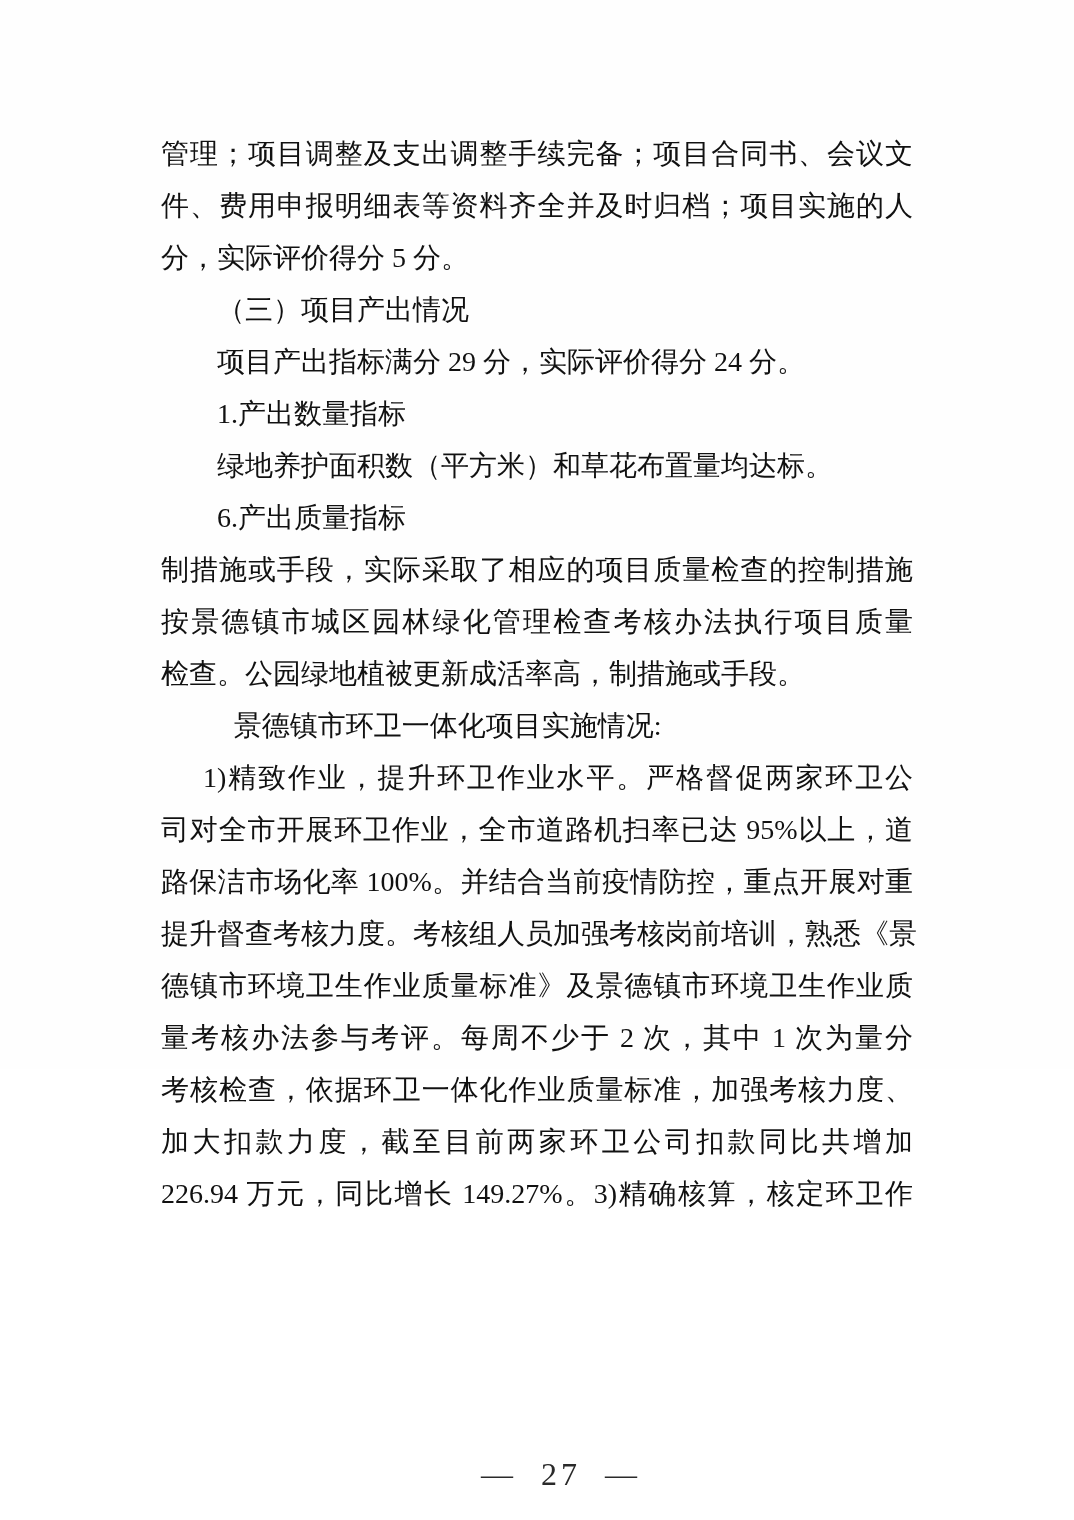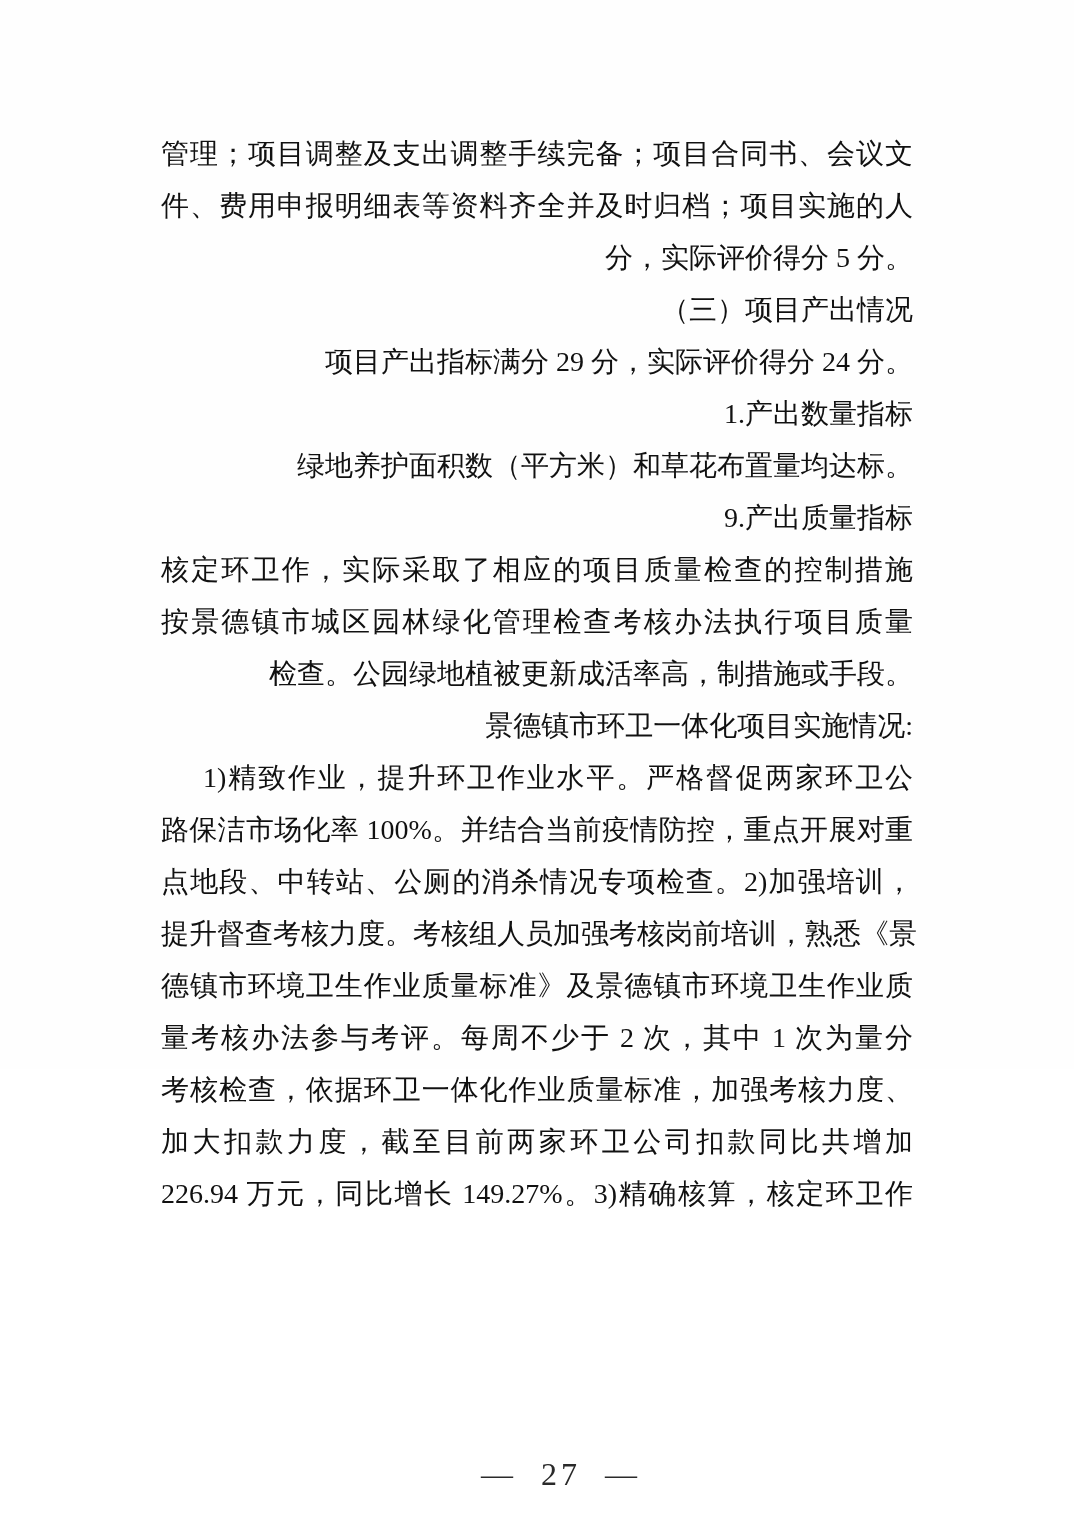--- a/index.html
+++ b/index.html
@@ -23,21 +23,20 @@
     left: 161px;
     top: 128px;
     width: 752px;
   }
   .line {
     height: 52px;
     line-height: 52px;
     font-size: 28px;
     white-space: nowrap;
     color: #111111;
-    text-align: right;
   }
   .line.j {
     text-align: justify;
     text-align-last: justify;
   }
   .page-footer {
     position: absolute;
     top: 1408px;
     left: 0;
     width: 100%;
@@ -55,28 +54,28 @@
 
 <div class="page">
   <main class="body-text" id="doc-body">
       <div class="line j">管理；项目调整及支出调整手续完备；项目合同书、会议文</div>
       <div class="line j">件、费用申报明细表等资料齐全并及时归档；项目实施的人</div>
       <div class="line">分，实际评价得分 5 分。</div>
       <div class="line" style="padding-left: 2em;">（三）项目产出情况</div>
       <div class="line" style="padding-left: 2em;">项目产出指标满分 29 分，实际评价得分 24 分。</div>
       <div class="line" style="padding-left: 2em;">1.产出数量指标</div>
       <div class="line" style="padding-left: 2em;">绿地养护面积数（平方米）和草花布置量均达标。</div>
-      <div class="line" style="padding-left: 2em;">9.产出质量指标</div>
-      <div class="line j">核定环卫作，实际采取了相应的项目质量检查的控制措施</div>
+      <div class="line" style="padding-left: 2em;">6.产出质量指标</div>
+      <div class="line j">制措施或手段，实际采取了相应的项目质量检查的控制措施</div>
       <div class="line j">按景德镇市城区园林绿化管理检查考核办法执行项目质量</div>
       <div class="line">检查。公园绿地植被更新成活率高，制措施或手段。</div>
       <div class="line" style="padding-left: 2.6em; font-family: Liberation Serif, serif;">景德镇市环卫一体化项目实施情况:</div>
       <div class="line j" style="padding-left: 1.5em;">1)精致作业，提升环卫作业水平。严格督促两家环卫公</div>
+      <div class="line j">司对全市开展环卫作业，全市道路机扫率已达 95%以上，道</div>
       <div class="line j">路保洁市场化率 100%。并结合当前疫情防控，重点开展对重</div>
-      <div class="line j">点地段、中转站、公厕的消杀情况专项检查。2)加强培训，</div>
       <div class="line j">提升督查考核力度。考核组人员加强考核岗前培训，熟悉《景</div>
       <div class="line j">德镇市环境卫生作业质量标准》及景德镇市环境卫生作业质</div>
       <div class="line j">量考核办法参与考评。每周不少于 2 次，其中 1 次为量分</div>
       <div class="line j">考核检查，依据环卫一体化作业质量标准，加强考核力度、</div>
       <div class="line j">加大扣款力度，截至目前两家环卫公司扣款同比共增加</div>
       <div class="line j">226.94 万元，同比增长 149.27%。3)精确核算，核定环卫作</div>
     </main>
   <footer class="page-footer">
     <span>—  27  —</span>
   </footer>

